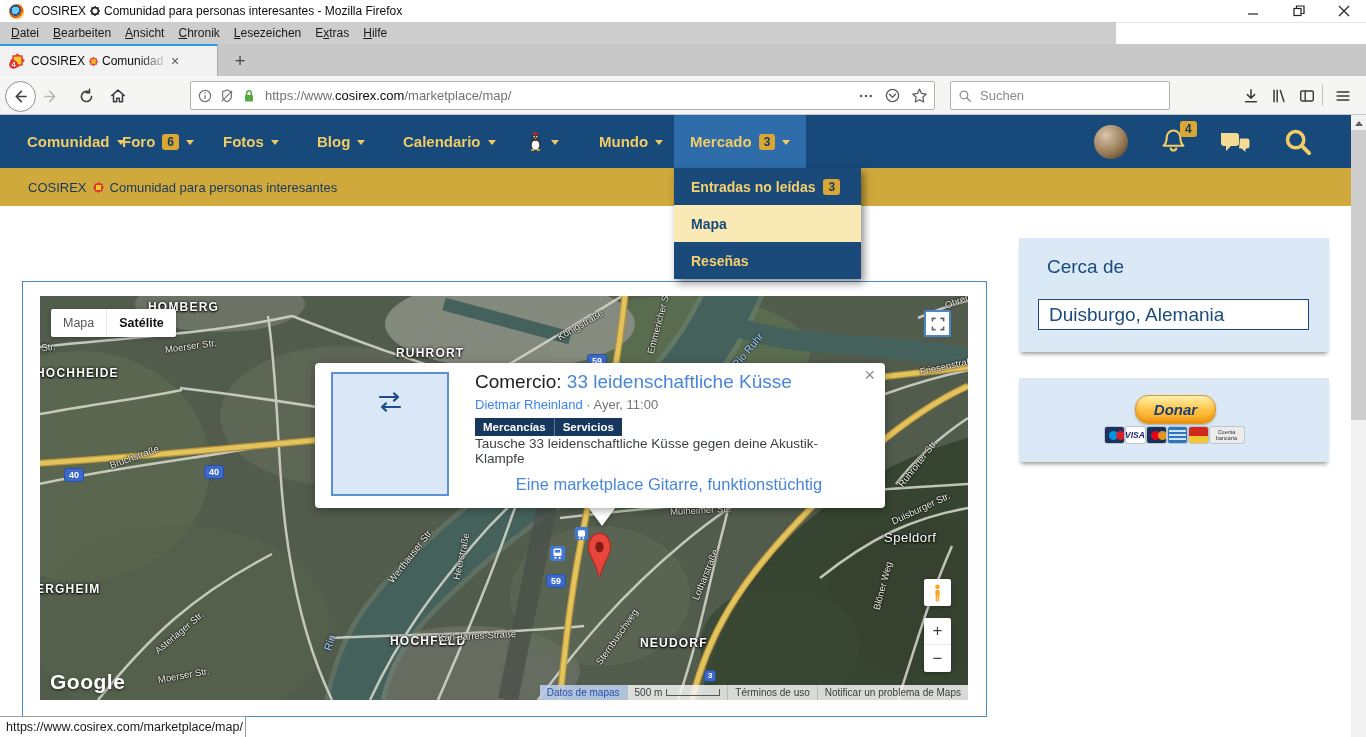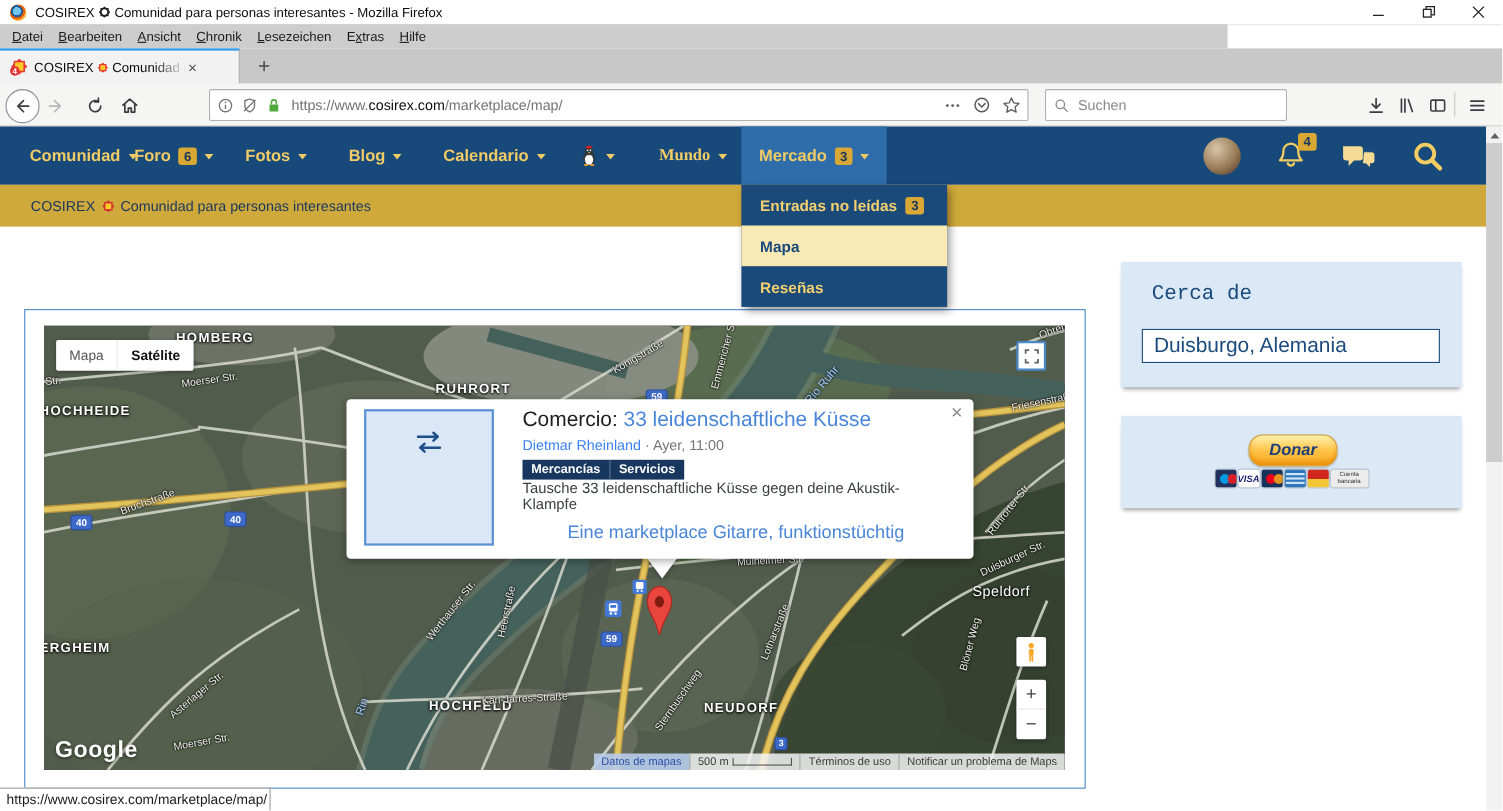--- a/index.html
+++ b/index.html
@@ -90,21 +90,21 @@
   #pp-meta a{color:#3b82f6;text-decoration:none;}
   #pp-tags{margin-top:6px;display:inline-flex;background:#17375E;}
   .chip{color:#fff;font-size:11.5px;font-weight:bold;padding:3px 8px;}
   .chip + .chip{border-left:1px solid #5a7391;}
   #pp-body{font-size:13.5px;color:#3C4043;}
   #pp-offer{margin-top:9px;text-align:center;font-size:16.5px;}
   #pp-offer a{color:#4A86D8;text-decoration:none;}
   
   .panel{background:#DBE9F6;box-shadow:0 4px 4px -2px rgba(0,0,0,.4);}
   #panel-near{left:1019px;top:238px;width:310px;height:114px;}
-  #near-title{left:1047px;top:256px;font-size:19px;color:#1B4B7D;font-family:Liberation Mono, monospace;}
+  #near-title{left:1047px;top:256px;font-size:19px;color:#1B4B7D;}
   #near-input{left:1038px;top:299px;width:271px;height:31px;border:1px solid #1B4B7D;background:#fff;box-sizing:border-box;font-size:19px;color:#1B4B7D;padding:0 10px;font-family:inherit;outline:none;}
   #panel-donate{left:1019px;top:378px;width:310px;height:84px;}
   #donar-btn{left:1135px;top:395px;width:79px;height:27px;border-radius:13px;border:1px solid #d69a2d;
     background:linear-gradient(#fff2ab,#ffc64d 48%,#f7a417);box-shadow:inset 0 -3px 4px rgba(226,125,0,.55),0 1px 2px rgba(0,0,0,.25);
     display:flex;align-items:center;justify-content:center;font-size:15px;font-weight:bold;font-style:italic;color:#1F3F77;}
   #payments{left:1019px;top:427px;width:310px;display:flex;justify-content:center;gap:2px;}
   .pay{width:19px;height:16px;border-radius:2px;position:relative;overflow:hidden;box-shadow:0 0 0 1px rgba(0,0,0,.15);}
   .pay .c{position:absolute;width:9px;height:9px;border-radius:50%;top:3.5px;}
   #pay-maestro{background:#20315e;} #pay-maestro .c1{left:4px;background:#0099df;} #pay-maestro .c2{left:11px;background:#ed1c24;opacity:.9;}
   #pay-visa{background:#fff;display:flex;align-items:center;justify-content:center;font-size:8.5px;font-weight:bold;font-style:italic;color:#1a1f71;}
@@ -298,21 +298,21 @@
         <circle cx="9" cy="5.5" r="4" fill="#2E3A42"></circle>
           <circle cx="7.6" cy="5" r="0.8" fill="#fff"></circle>
           <circle cx="10.4" cy="5" r="0.8" fill="#fff"></circle>
         <polygon points="8,6.6 10,6.6 9,8.2" fill="#F5A623"></polygon>
           <polygon points="5,1.8 9,0 12.5,2 9,3.6" fill="#CC2222"></polygon>
         <ellipse cx="6" cy="19" rx="2" ry="1" fill="#F5A623"></ellipse>
           <ellipse cx="12" cy="19" rx="2" ry="1" fill="#F5A623"></ellipse>
       </svg>
         <span class="caret"></span>
     </div>
-    <div class="nav-item abs" style="left:599px;font-family:Liberation Serif, serif;">
+    <div class="nav-item abs" style="left:599px;">
         <span>Mundo</span>
         <span class="caret"></span>
       </div>
     <div class="nav-item abs" id="nav-mercado" style="left:674px;">
         <span>Mercado</span>
         <span class="badge">3</span>
         <span class="caret"></span>
       </div>
 
     <div class="abs" style="left:1094px;top:10px;width:34px;height:34px;border-radius:50%;background:radial-gradient(circle at 35% 30%,#d8c6ab,#9a7c58 55%,#4e3b28 95%);"></div>
@@ -397,21 +397,21 @@
           <path d="M 652,404 C 668,338 700,288 750,234 C 800,180 862,120 928,90"></path>
         </g>
         <g stroke="#E2C35C" stroke-width="4.5">
           <path d="M -10,168 C 200,154 400,132 560,112 C 700,95 820,84 938,70"></path>
           <path d="M 520,404 C 526,340 532,288 546,220 C 560,150 576,90 586,-10"></path>
           <path d="M 652,404 C 668,338 700,288 750,234 C 800,180 862,120 928,90"></path>
         </g>
       </g>
     </svg>
 
-    <span class="m-city" style="left:120px;top:4px;">HOMBERG</span>
+    <span class="m-city" style="left:108px;top:4px;">HOMBERG</span>
     <span class="m-city" style="left:356px;top:50px;">RUHRORT</span>
     <span class="m-city" style="left:-4px;top:70px;">HOCHHEIDE</span>
     <span class="m-city" style="left:-4px;top:286px;">ERGHEIM</span>
     <span class="m-city" style="left:350px;top:338px;">HOCHFELD</span>
     <span class="m-city" style="left:600px;top:340px;">NEUDORF</span>
     <span class="m-town" style="left:844px;top:234px;">Speldorf</span>
     <span class="m-street" style="left:125px;top:48px;--r:-8deg;">Moerser Str.</span>
     <span class="m-street" style="left:-36px;top:50px;--r:-6deg;">Moerser Str.</span>
     <span class="m-street" style="left:118px;top:378px;--r:-10deg;">Moerser Str.</span>
     <span class="m-street" style="left:518px;top:36px;--r:-30deg;">Königstraße</span>

